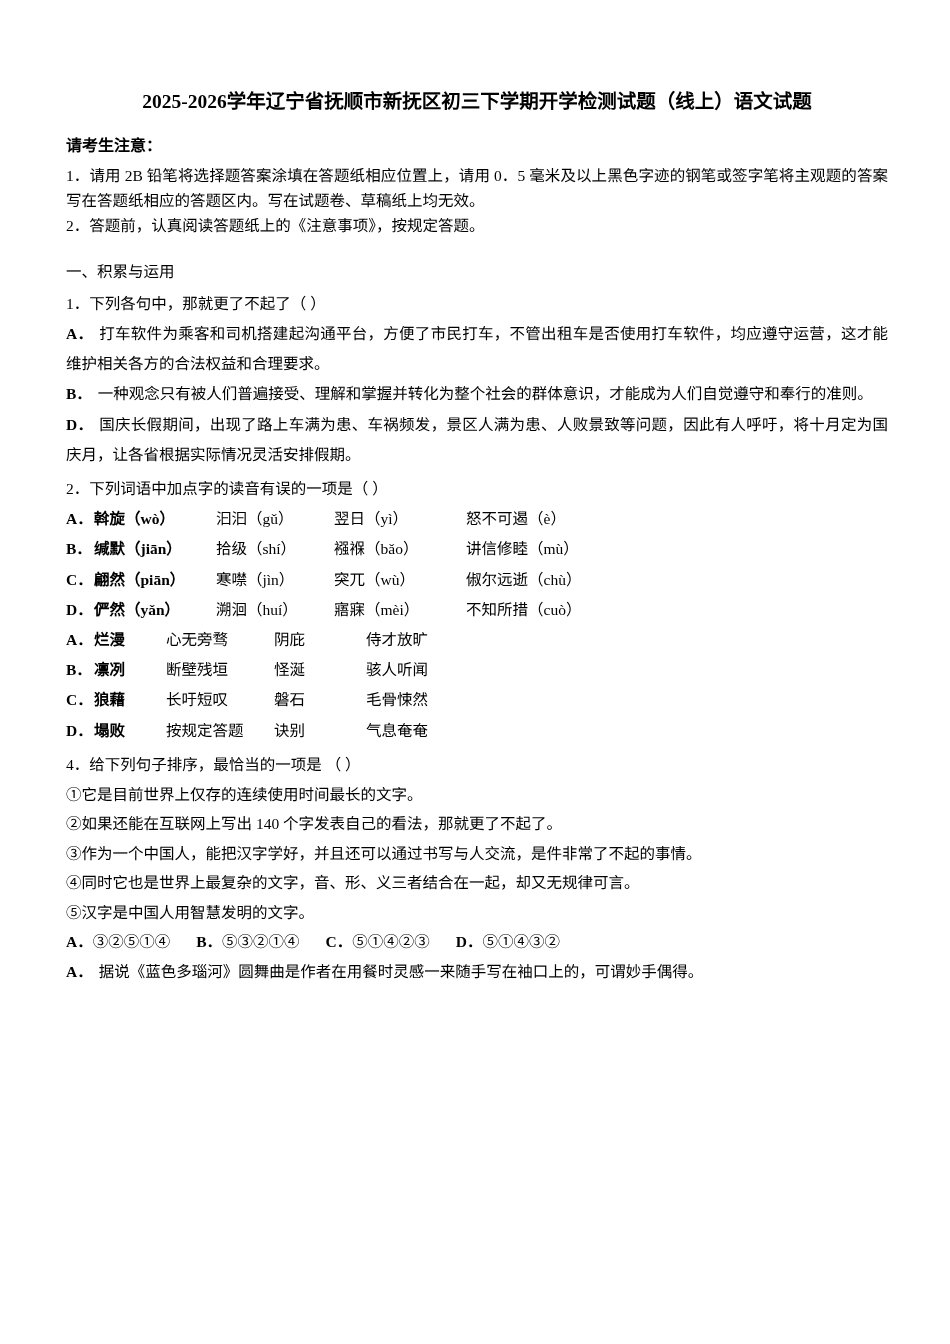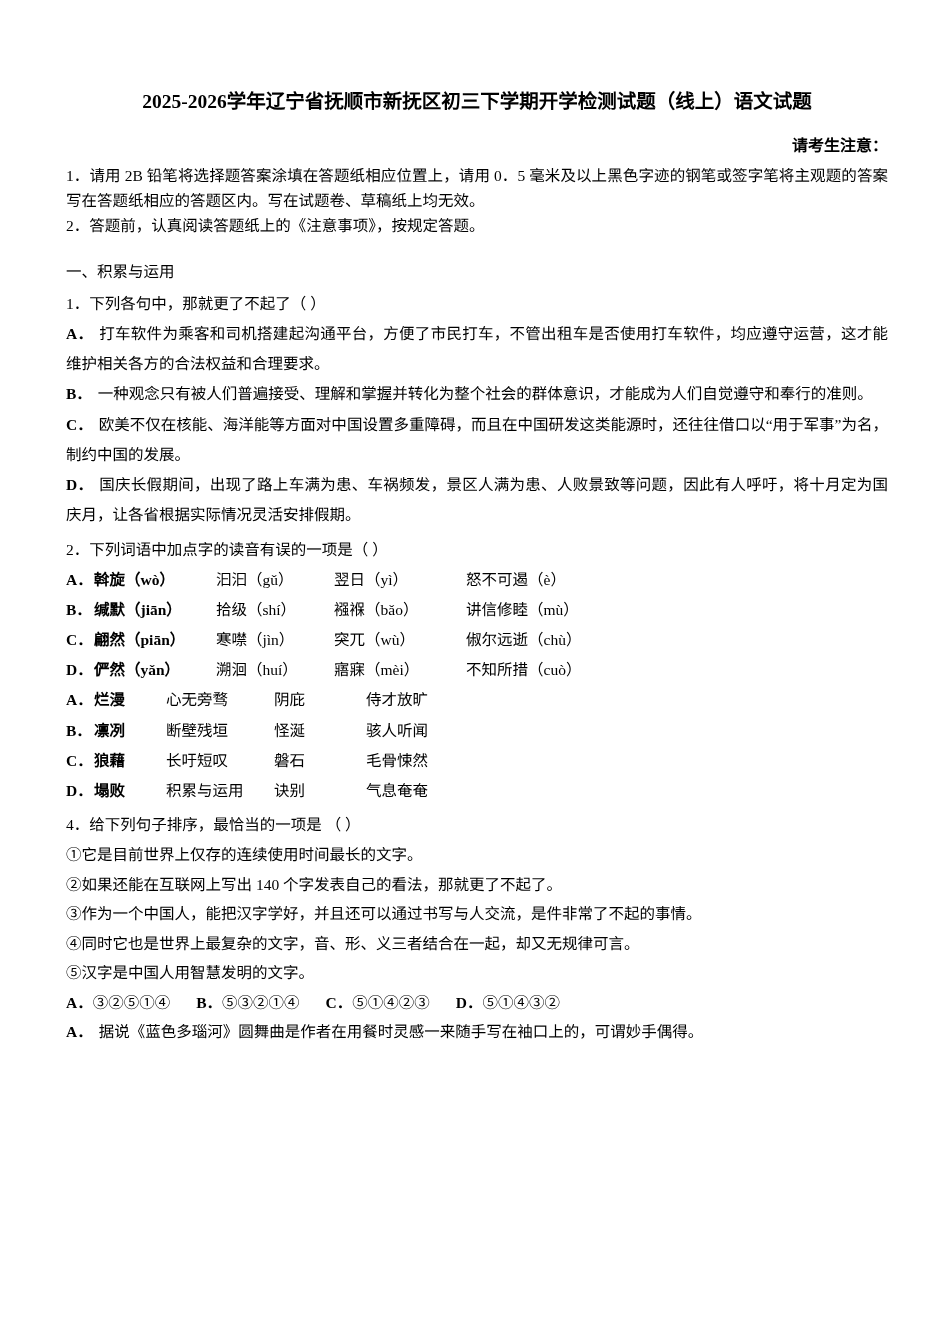--- a/index.html
+++ b/index.html
@@ -26,21 +26,20 @@
     text-align: center;
     letter-spacing: 0px;
     margin: 0 0 18px 0;
     line-height: 1.4;
   }
   .notice-head {
     font-size: 16px;
     font-weight: bold;
     margin: 8px 0 4px 0;
     line-height: 1.6;
-    text-align: right;
   }
   .notice-line {
     font-size: 15.5px;
     line-height: 1.62;
     text-align: justify;
     margin: 0;
   }
   .section-title {
     font-size: 15.5px;
     margin: 22px 0 6px 0;
@@ -117,23 +116,20 @@
   <div class="q-stem">
     <span>1．</span><span>下列各句中，那就更了不起了（        ）</span>
   </div>
   <p class="opt-wrap">
     <span class="lbl">A．</span><span>打车软件为乘客和司机搭建起沟通平台，方便了市民打车，不管出租车是否使用打车软件，均应遵守运营，这才能维护相关各方的合法权益和合理要求。</span>
   </p>
   <p class="opt-wrap">
     <span class="lbl">B．</span><span>一种观念只有被人们普遍接受、理解和掌握并转化为整个社会的群体意识，才能成为人们自觉遵守和奉行的准则。</span>
   </p>
   <p class="opt-wrap">
-    <span class="lbl">C．</span><span>欧美不仅在核能、海洋能等方面对中国设置多重障碍，而且在中国研发这类能源时，还往往借口以“用于军事”为名，制约中国的发展。</span>
-  </p>
-  <p class="opt-wrap">
     <span class="lbl">D．</span><span>国庆长假期间，出现了路上车满为患、车祸频发，景区人满为患、人败景致等问题，因此有人呼吁，将十月定为国庆月，让各省根据实际情况灵活安排假期。</span>
   </p>
 
   <div class="q-stem">
     <span>2．</span><span>下列词语中加点字的读音有误的一项是（        ）</span>
   </div>
   <div class="opt-cols">
     <span class="lbl">A．</span>
     <span class="c1">斡旋（wò）</span>
     <span class="c2">汩汩（gǔ）</span>
@@ -179,21 +175,21 @@
   <div class="opt-cols opt-cols-b">
     <span class="lbl">C．</span>
     <span class="c1">狼藉</span>
     <span class="c2">长吁短叹</span>
     <span class="c3">磐石</span>
     <span class="c4">毛骨悚然</span>
   </div>
   <div class="opt-cols opt-cols-b">
     <span class="lbl">D．</span>
     <span class="c1">塌败</span>
-    <span class="c2">积累与运用</span>
+    <span class="c2">按规定答题</span>
     <span class="c3">诀别</span>
     <span class="c4">气息奄奄</span>
   </div>
 
   <div class="q-stem">
     <span>4．</span><span>给下列句子排序，最恰当的一项是  （    ）</span>
   </div>
   <p class="list-line">①它是目前世界上仅存的连续使用时间最长的文字。</p>
   <p class="list-line">②如果还能在互联网上写出 140 个字发表自己的看法，那就更了不起了。</p>
   <p class="list-line">③作为一个中国人，能把汉字学好，并且还可以通过书写与人交流，是件非常了不起的事情。</p>

